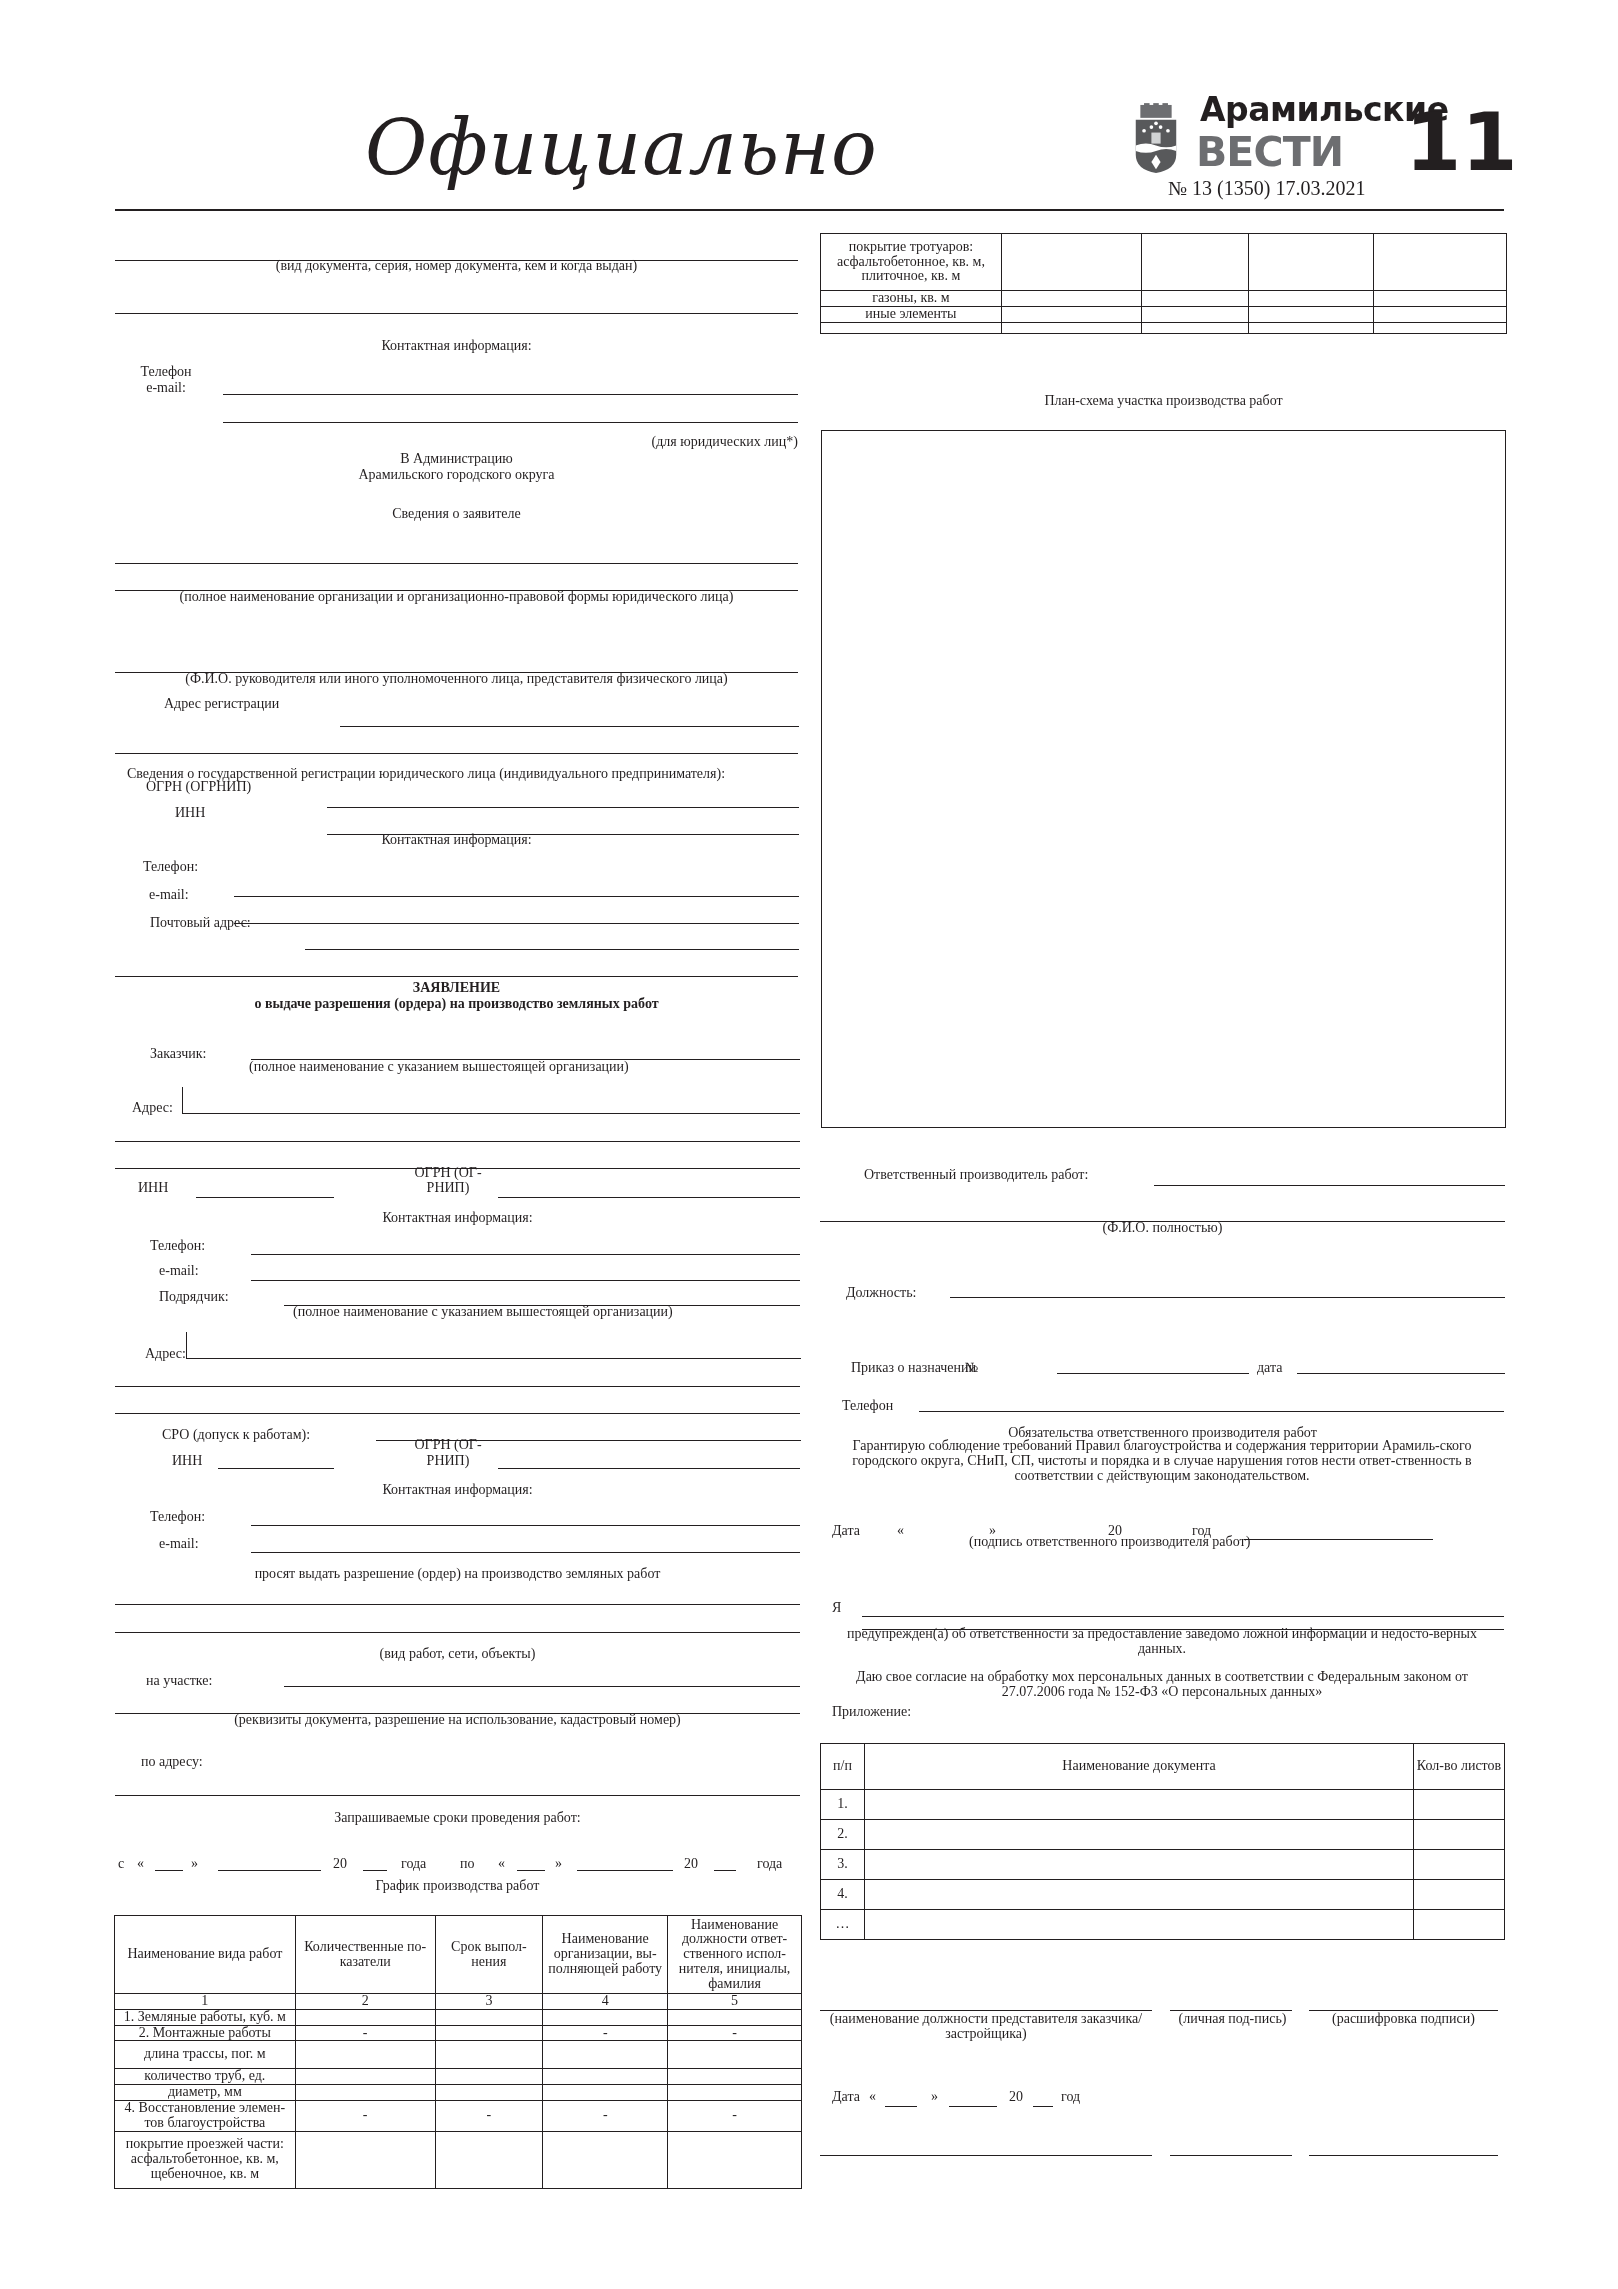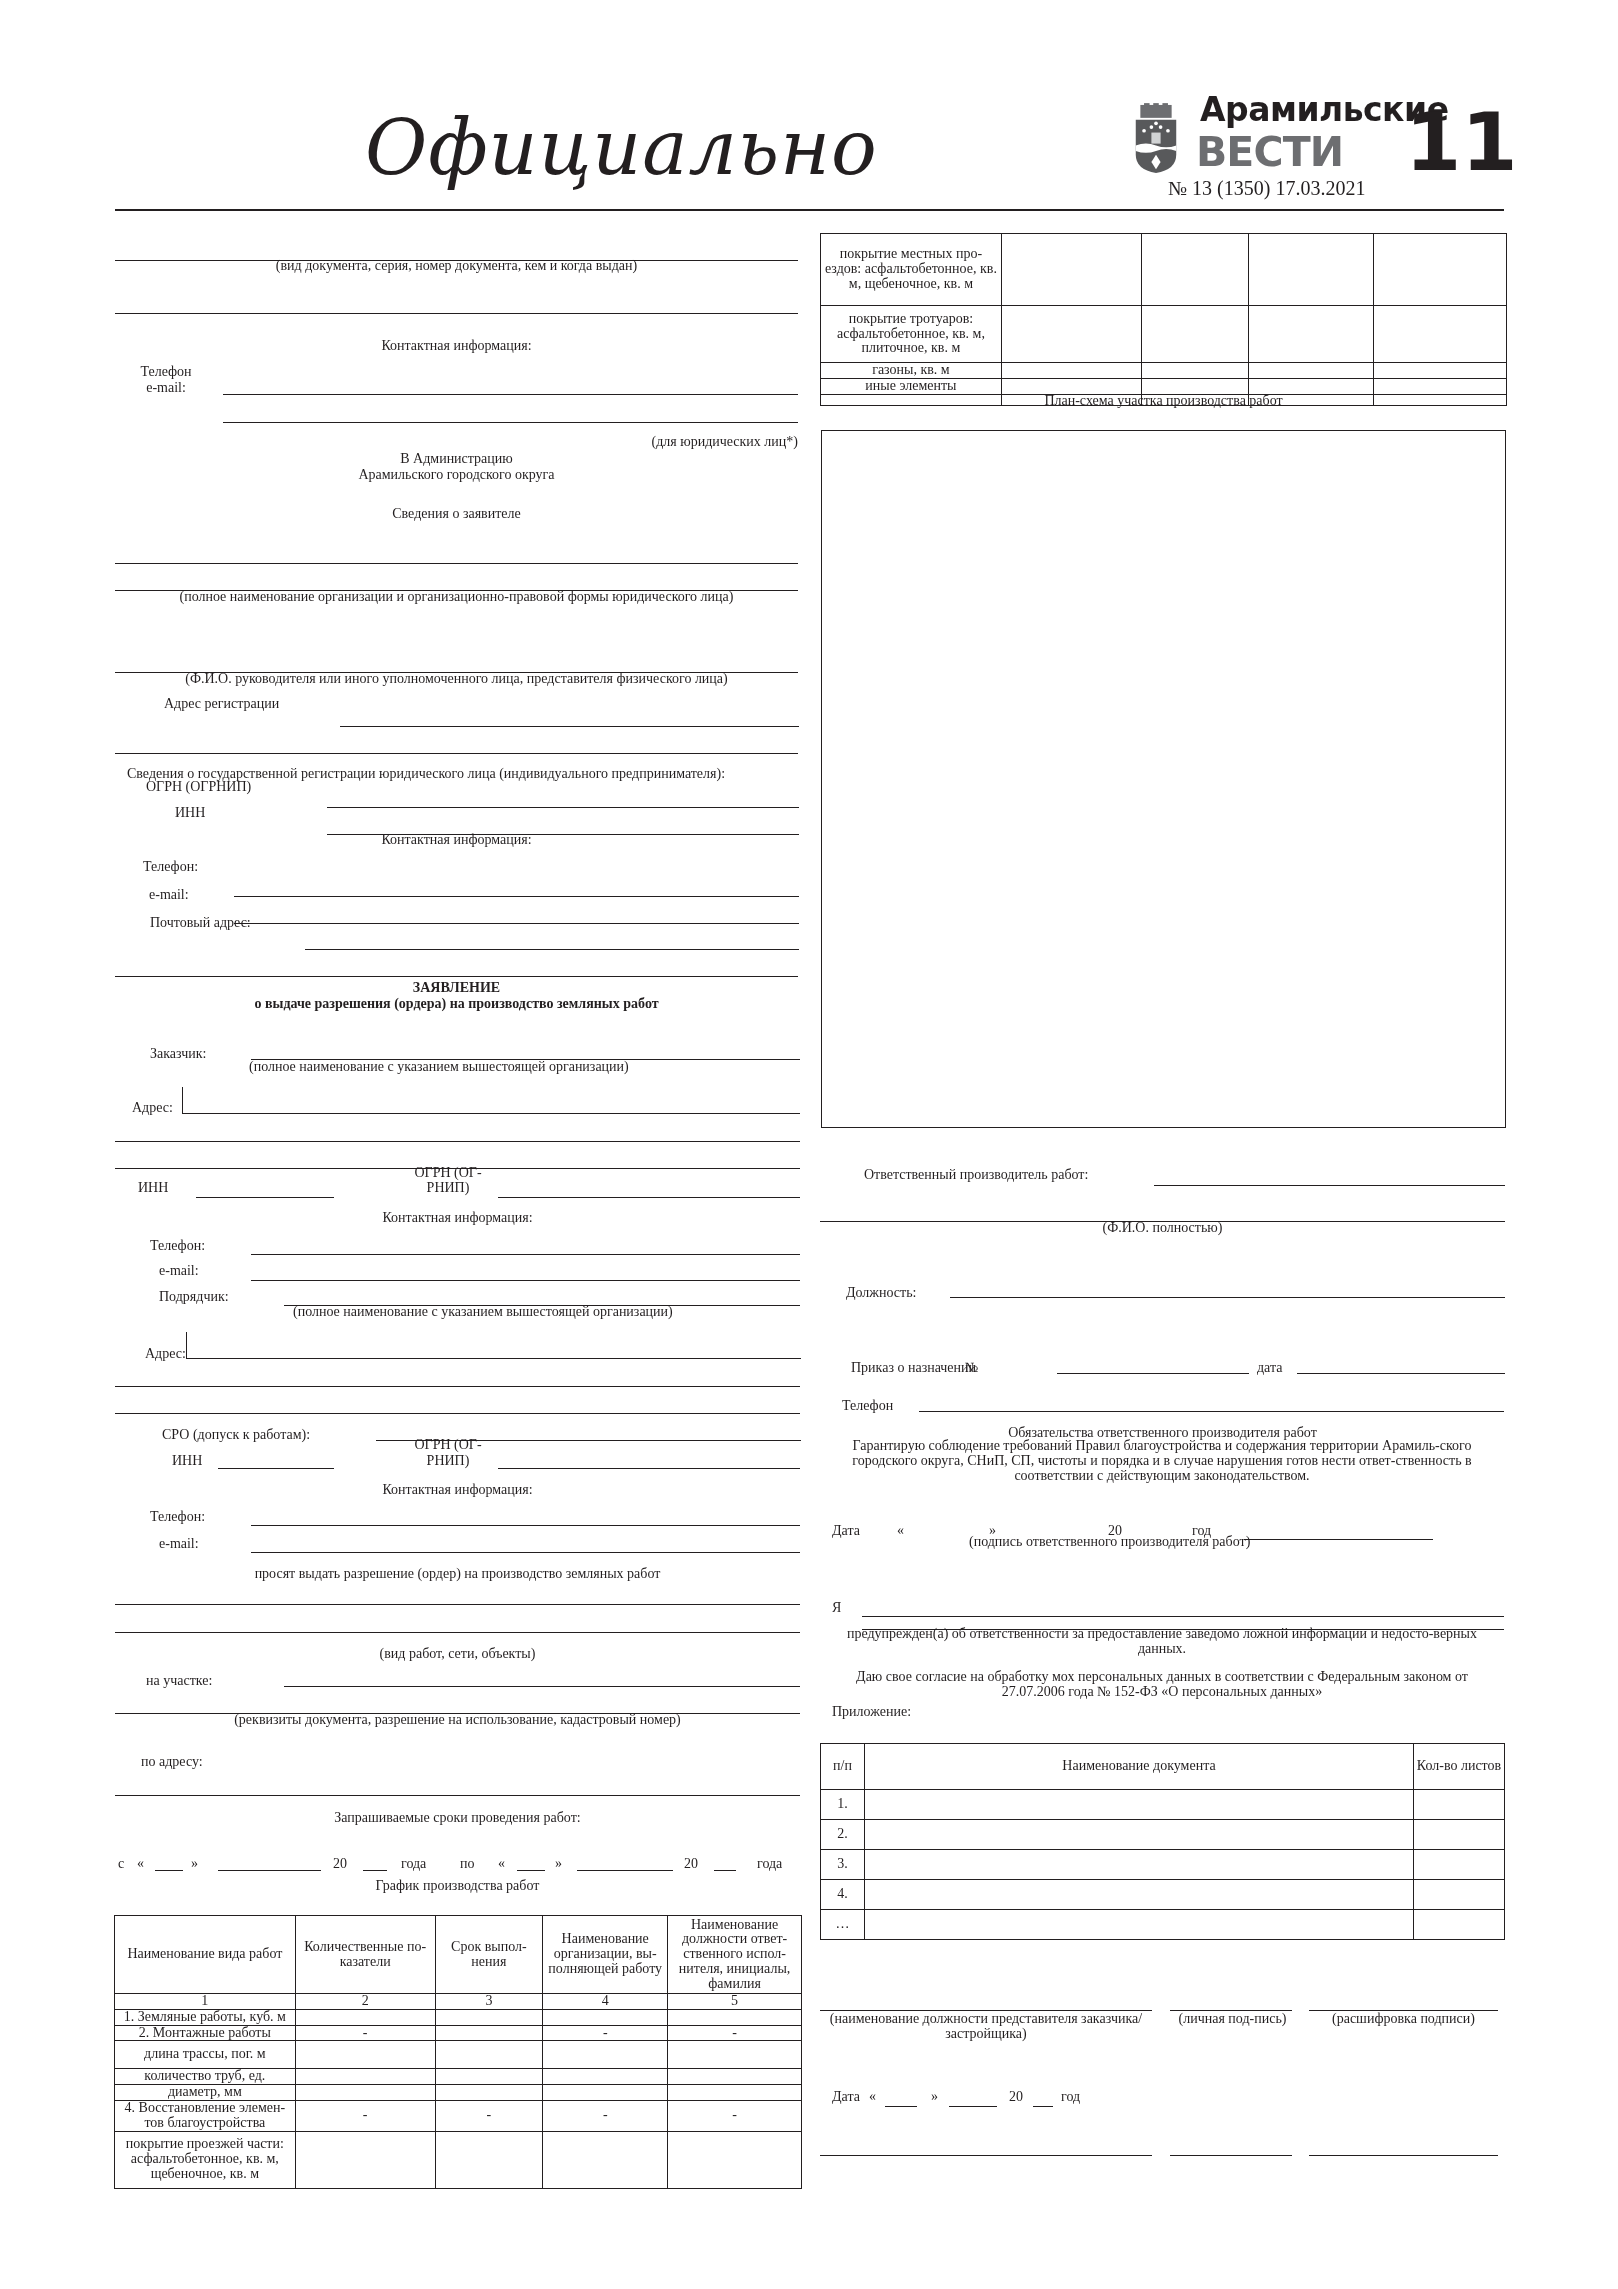--- a/index.html
+++ b/index.html
@@ -242,27 +242,20 @@
 
 <table class="grid" style="left:820px;top:233px;width:687px;">
   <colgroup>
       <col style="width:181px">
       <col style="width:140px">
       <col style="width:108px">
       <col style="width:125px">
       <col style="width:133px">
     </colgroup>
   <tbody>
-      <tr style="height:72px">
-    <td>покрытие местных про-ездов: асфальтобетонное, кв. м, щебеночное, кв. м</td>
-    <td></td>
-    <td></td>
-    <td></td>
-    <td></td>
-  </tr>
   <tr style="height:57px">
     <td>покрытие тротуаров: асфальтобетонное, кв. м, плиточное, кв. м</td>
     <td></td>
     <td></td>
     <td></td>
     <td></td>
   </tr>
   <tr style="height:10px">
     <td>газоны, кв. м</td>
     <td></td>

